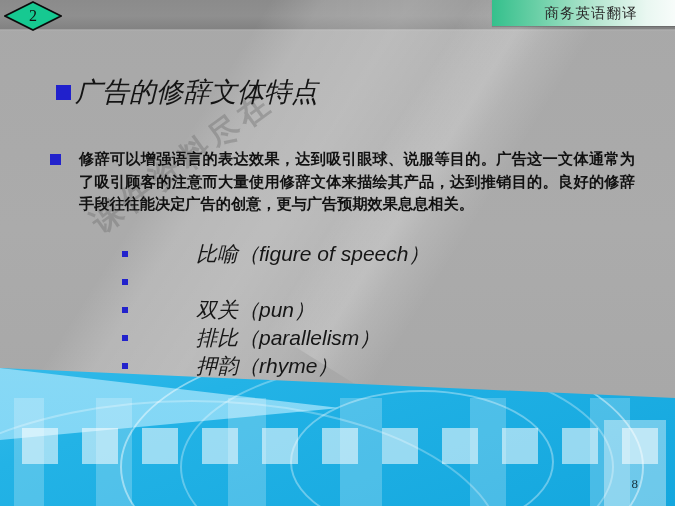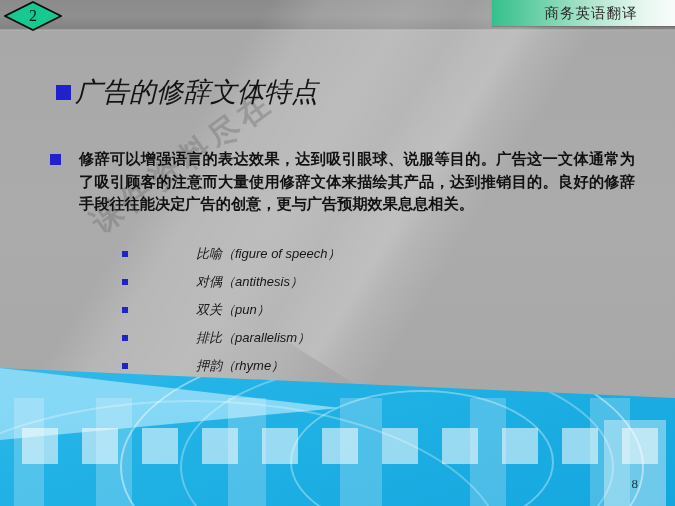--- a/index.html
+++ b/index.html
@@ -195,21 +195,21 @@
     height: 28px;
   }
   .device-bullet {
     width: 6px;
     height: 6px;
     background: #2222cc;
     flex: none;
   }
   .device-label {
     margin-left: 68px;
-    font-size: 13px;
+    font-size: 21px;
     font-style: italic;
     color: #161616;
     white-space: nowrap;
     font-family: "DejaVu Sans", "Liberation Sans", sans-serif;
   }
   .device-label .en {
     font-family: "Liberation Sans", "DejaVu Sans", sans-serif;
     font-style: italic;
   }
 
@@ -294,21 +294,20 @@
     <div class="para-text">修辞可以增强语言的表达效果，达到吸引眼球、说服等目的。广告这一文体通常为了吸引顾客的注意而大量使用修辞文体来描绘其产品，达到推销目的。良好的修辞手段往往能决定广告的创意，更与广告预期效果息息相关。</div>
   </div>
 
   <div class="device-list">
     <div class="device-item">
       <span class="device-bullet"></span>
       <span class="device-label"><span>比喻</span><span class="en">（figure of speech）</span></span>
     </div>
     <div class="device-item">
       <span class="device-bullet"></span>
-      <span class="device-label"><span>对偶</span><span class="en">（antithesis）</span></span>
     </div>
     <div class="device-item">
       <span class="device-bullet"></span>
       <span class="device-label"><span>双关</span><span class="en">（pun）</span></span>
     </div>
     <div class="device-item">
       <span class="device-bullet"></span>
       <span class="device-label"><span>排比</span><span class="en">（parallelism）</span></span>
     </div>
     <div class="device-item">

